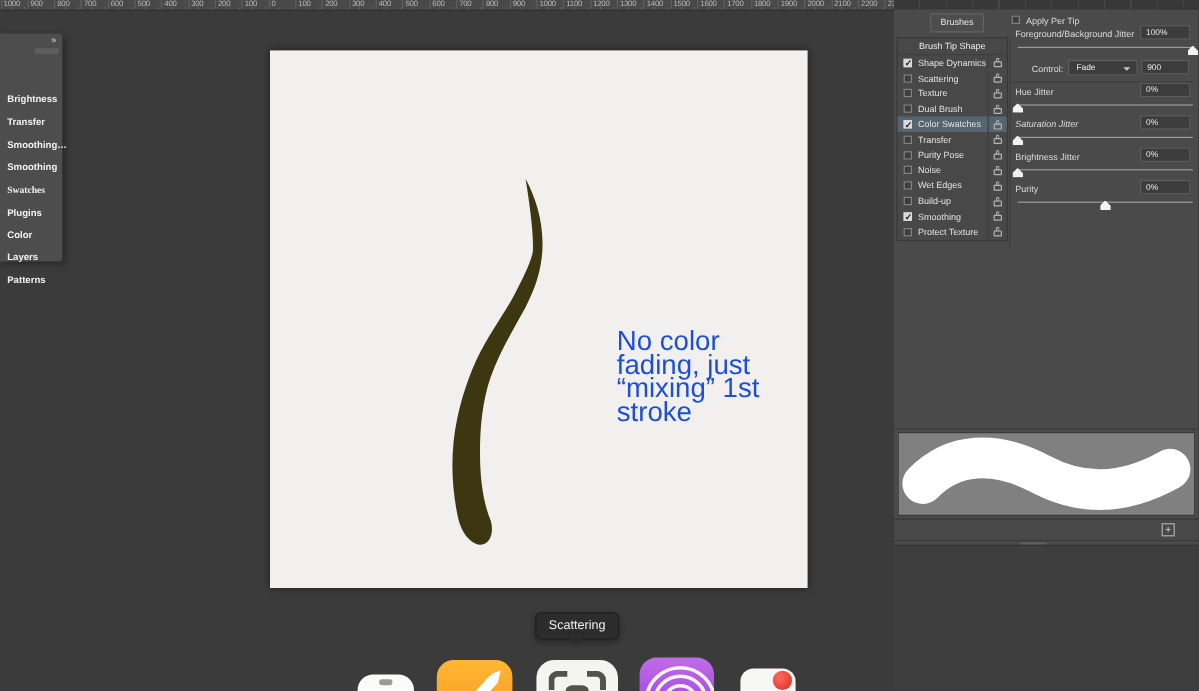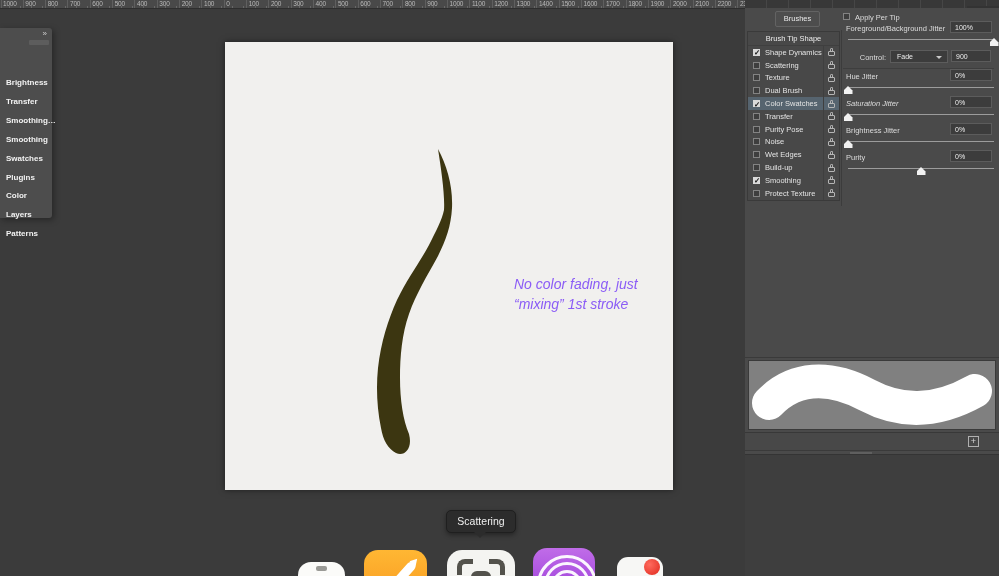--- a/index.html
+++ b/index.html
@@ -16,21 +16,21 @@
   .tr-box{position:absolute;left:967px;top:6px;width:32px;height:14px;background:#333;}
   
   .sidebar{position:absolute;left:0;top:28px;width:52px;height:190px;background:#4d4d4d;
            border-radius:0 3px 3px 0;box-shadow:2px 2px 6px rgba(0,0,0,.35);}
   .sidebar .expand{position:absolute;right:5px;top:1px;color:#cfcfcf;font-size:8px;cursor:default;}
   .sidebar .tabgrip{position:absolute;left:29px;top:12px;width:20px;height:5px;background:#5d5d5d;border-radius:1px;}
   .sb-item{position:absolute;left:6px;color:#f2f2f2;font-size:8px;font-weight:bold;white-space:nowrap;cursor:default;}
   
   .canvas{position:absolute;left:225px;top:42px;width:448px;height:448px;background:#f1f0ee;
           box-shadow:0 0 6px rgba(0,0,0,.5);}
-  .caption{position:absolute;left:289px;top:233px;font-size:14px;line-height:19.5px;color:#8b5cf6;font-style:italic;}
+  .caption{position:absolute;left:289px;top:233px;font-size:23px;line-height:19.5px;color:#1d4ed8;}
   
   .rpanel{position:absolute;left:745px;top:8px;width:254px;height:568px;background:#4a4a4a;}
   .brushes-tab{position:absolute;left:30px;top:3px;width:43px;height:14px;border:1px solid #636363;
                border-radius:2px;background:#4d4d4d;color:#e9e9e9;font-size:7.5px;text-align:center;line-height:13px;}
   .blist{position:absolute;left:2px;top:23px;width:93px;background:#484848;border:1px solid #3a3a3a;box-sizing:border-box;}
   .blist-header{height:13px;line-height:13px;text-align:center;font-size:7.5px;color:#ededed;border-bottom:1px solid #3f3f3f;}
   .brow{height:12.8px;display:flex;align-items:center;padding-left:5px;position:relative;}
   .brow.selected{background:#56646f;}
   .cb{width:7px;height:7px;border:1px solid #838383;background:#3e3e3e;margin-right:5px;position:relative;flex:none;box-sizing:border-box;}
   .cb.checked{background:#d9d9d9;border-color:#d9d9d9;}
@@ -235,21 +235,21 @@
   <div class="tabstrip"></div>
   <div class="tr-box"></div>
 
   <div class="sidebar">
     <span class="expand">»</span>
     <span class="tabgrip"></span>
   <span class="sb-item" style="top: 50px;">Brightness</span>
       <span class="sb-item" style="top: 68.9px;">Transfer</span>
       <span class="sb-item" style="top: 87.8px;">Smoothing…</span>
       <span class="sb-item" style="top: 106.7px;">Smoothing</span>
-      <span class="sb-item" style="top: 125.6px;">Swatches</span>
+      <span class="sb-item" style="top: 125.6px; font-family: Liberation Serif, serif;">Swatches</span>
       <span class="sb-item" style="top: 144.5px;">Plugins</span>
       <span class="sb-item" style="top: 163.4px;">Color</span>
       <span class="sb-item" style="top: 182.3px;">Layers</span>
       <span class="sb-item" style="top: 201.2px;">Patterns</span>
     </div>
 
   <div class="canvas" style="background: rgb(241, 240, 238);">
     <svg width="448" height="448" viewBox="0 0 448 448">
       <path fill="#3c3611" d="
         M 213 107

